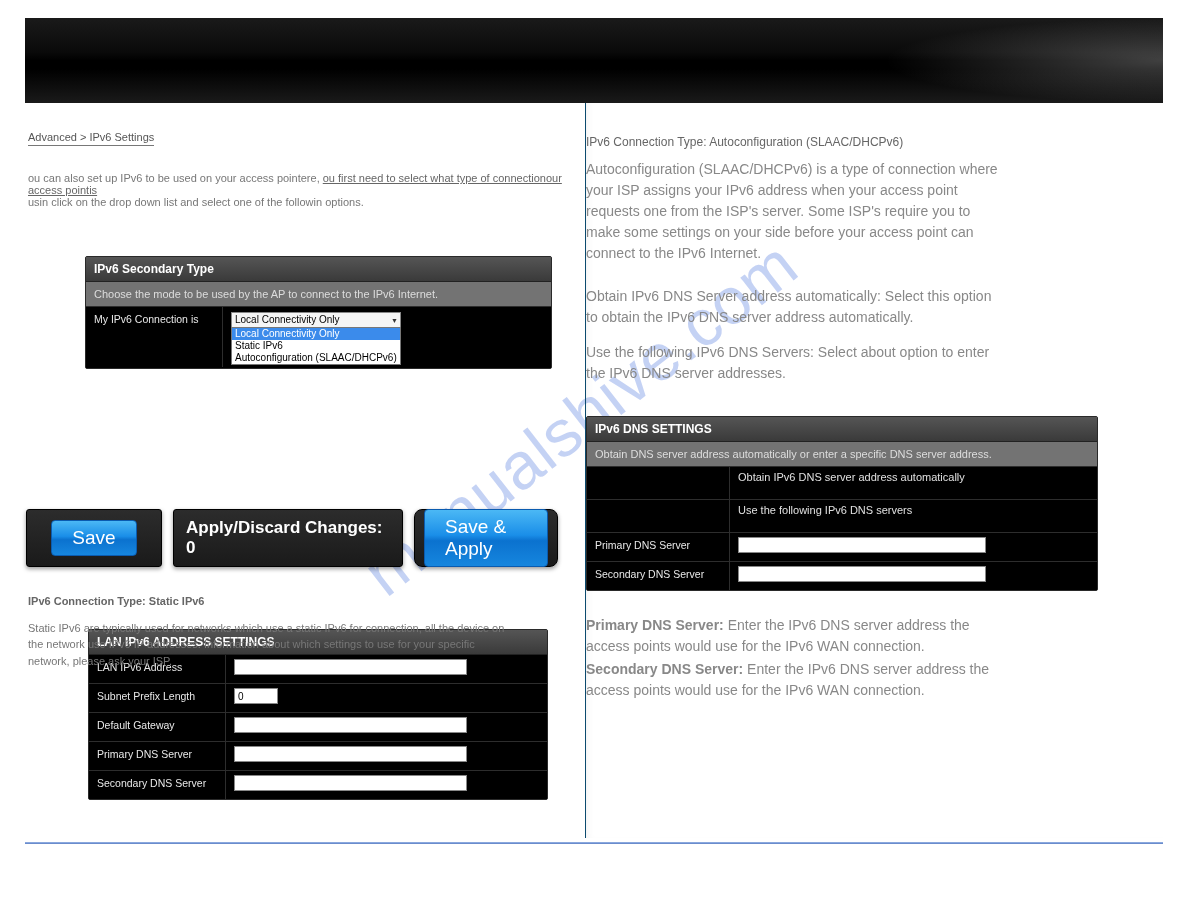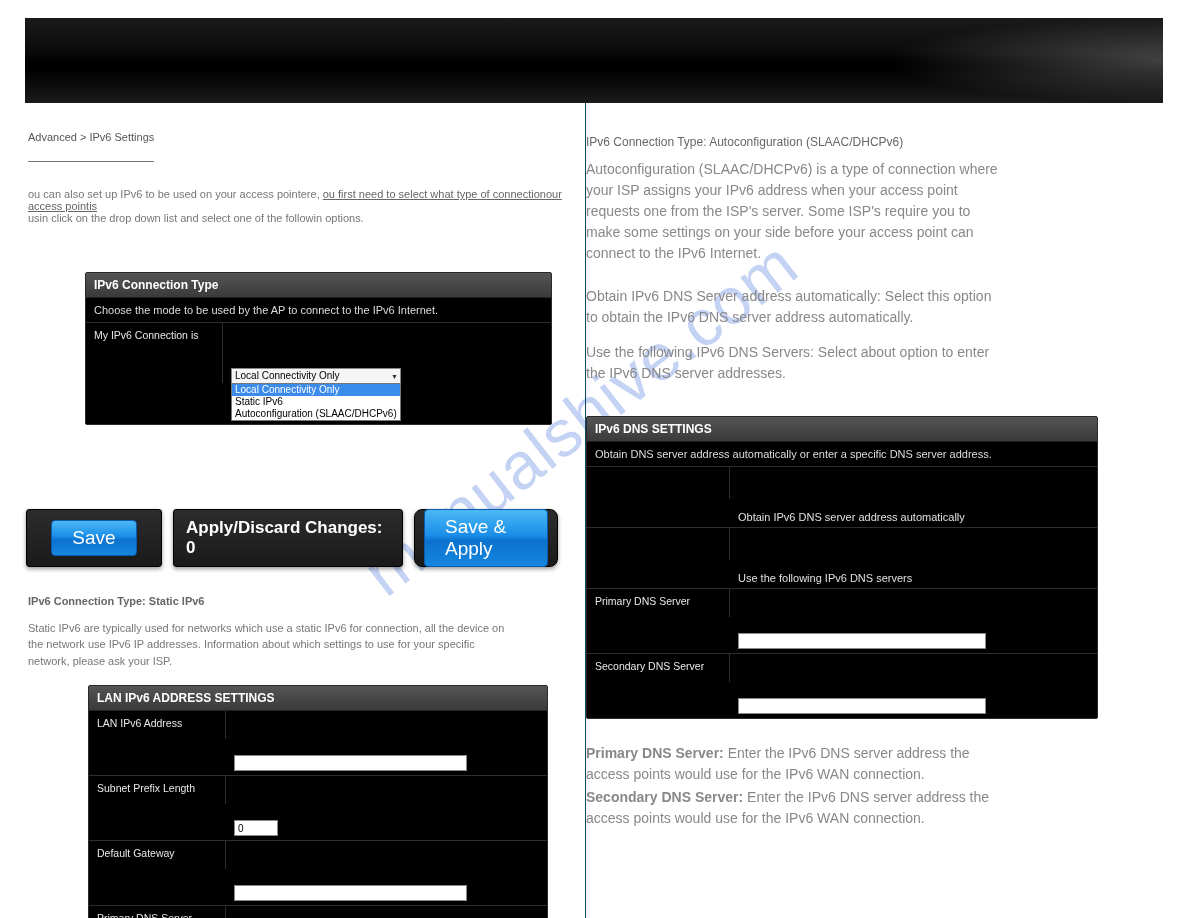--- a/index.html
+++ b/index.html
@@ -42,21 +42,21 @@
     box-shadow: inset 6px 0 8px -6px rgba(0,0,0,0.08);
     padding-bottom: 30px;
   }
   .crumb {
     margin-top: 28px;
     margin-left: 3px;
     font-size: 11px;
     color: #555;
     border-bottom: 1px solid #777;
     display: inline-block;
-    padding-bottom: 18px;
+    padding-bottom: 2px;
   }
   .intro-text {
     margin-top: 26px;
     margin-left: 3px;
     font-size: 11px;
     color: #777;
   }
   .intro-text .u {
     text-decoration: underline;
     color: #666;
@@ -70,21 +70,21 @@
   }
   .panel-header {
     background: linear-gradient(#555, #3a3a3a);
     color: #fff;
     font-weight: bold;
     font-size: 12px;
     padding: 5px 8px;
     border-bottom: 1px solid #222;
   }
   .panel-sub {
-    background: #000000;
+    background: #737373;
     padding: 6px 8px;
     color: #ddd;
     border-bottom: 1px solid #2d2d2d;
   }
   .panel-row {
     display: flex;
     align-items: flex-start;
     border-bottom: 1px solid #2d2d2d;
     background: #000000;
   }
@@ -97,21 +97,20 @@
     line-height: 1.25;
     border-right: 1px solid #2d2d2d;
     min-height: 16px;
   }
   .row-value {
     flex: 1;
     padding: 4px 8px;
     display: flex;
     align-items: center;
     gap: 6px;
-    margin-top: 40px;
   }
   .row-value input[type=text] {
     height: 14px;
     border: 1px solid #888;
     background: #fff;
     font-size: 10px;
     padding: 0 3px;
   }
   .row-value input.long { width: 225px; }
   .row-value input.dns { width: 240px; }
@@ -280,21 +279,21 @@
       <div class="crumb">Advanced &gt; IPv6 Settings</div>
 
       <div class="intro-text">
         <span>ou can also set up IPv6 to be used on your access pointere, </span>
         <span class="u">ou first need to select what type of connectionour access pointis</span><br>
         <span>usin click on the drop down list and select one of the followin options.</span>
       </div>
 
       
       <div class="panel" id="ipv6-conn-panel">
-        <div class="panel-header">IPv6 Connection Type</div>
+        <div class="panel-header">IPv6 Secondary Type</div>
         <div class="panel-sub">Choose the mode to be used by the AP to connect to the IPv6 Internet.</div>
         <div class="panel-row">
           <div class="row-label">My IPv6 Connection is</div>
           <div class="row-value">
             <div class="select-wrap">
               <div class="fake-select">Local Connectivity Only</div>
               <div class="dropdown-list">
                 <div class="selected">Local Connectivity Only</div>
                 <div>Static IPv6</div>
                 <div>Autoconfiguration (SLAAC/DHCPv6)</div>

